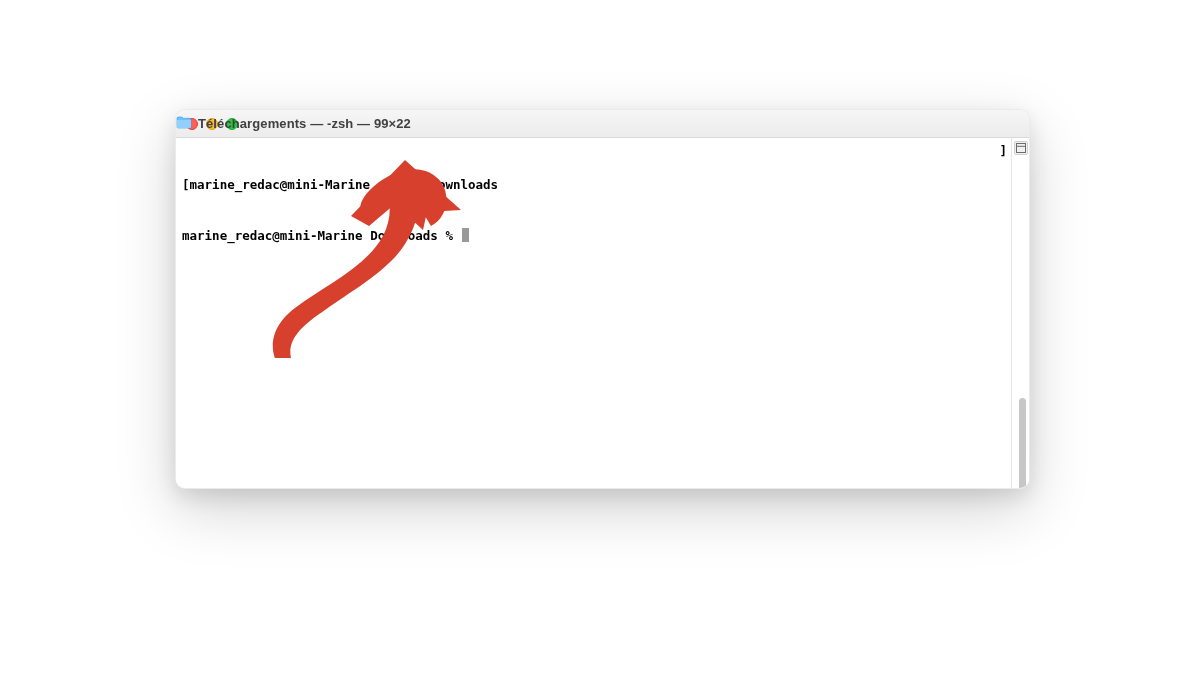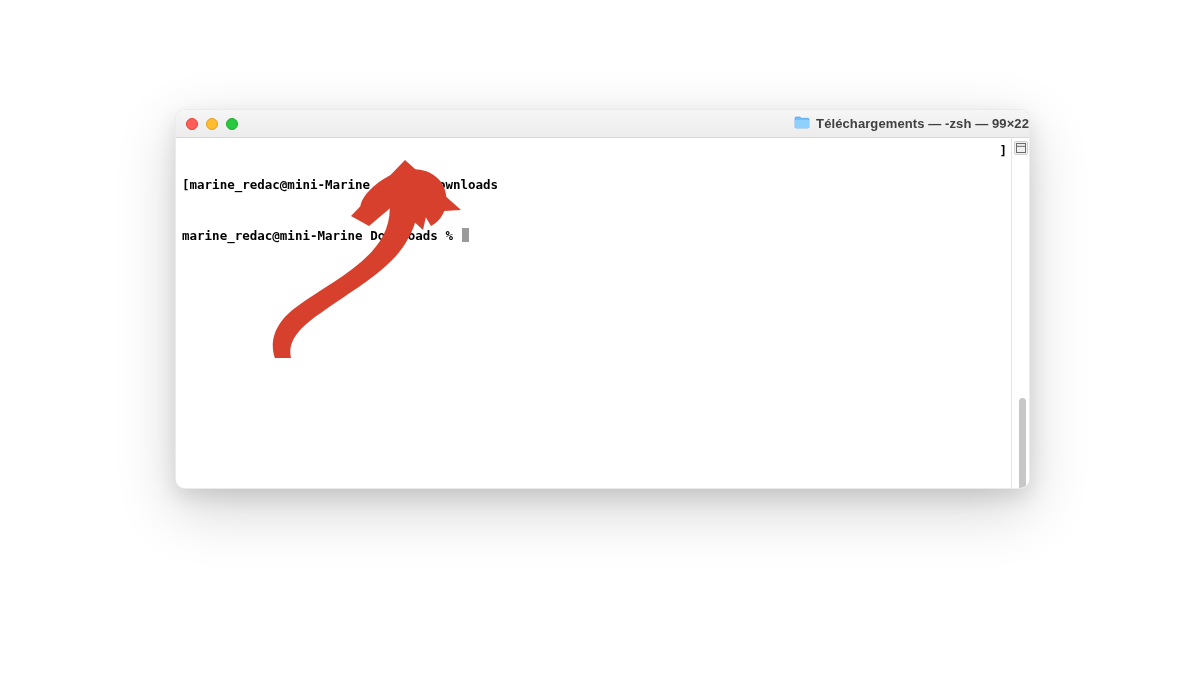--- a/index.html
+++ b/index.html
@@ -47,21 +47,21 @@
       display: block;
     }
     .tl-close { background: #ff5f57; border: 0.5px solid #e24238; }
     .tl-min   { background: #febc2e; border: 0.5px solid #dfa023; }
     .tl-max   { background: #28c840; border: 0.5px solid #1dad2c; }
     .title-area {
       position: absolute;
       left: 0; right: 0;
       display: flex;
       align-items: center;
-      justify-content: flex-end;
+      justify-content: flex-start;
       gap: 6px;
       pointer-events: none;
     }
     .title-area .folder-icon { pointer-events: none; }
     .title-text {
       font-size: 13px;
       font-weight: 700;
       color: #404040;
       letter-spacing: 0.1px;
     }

